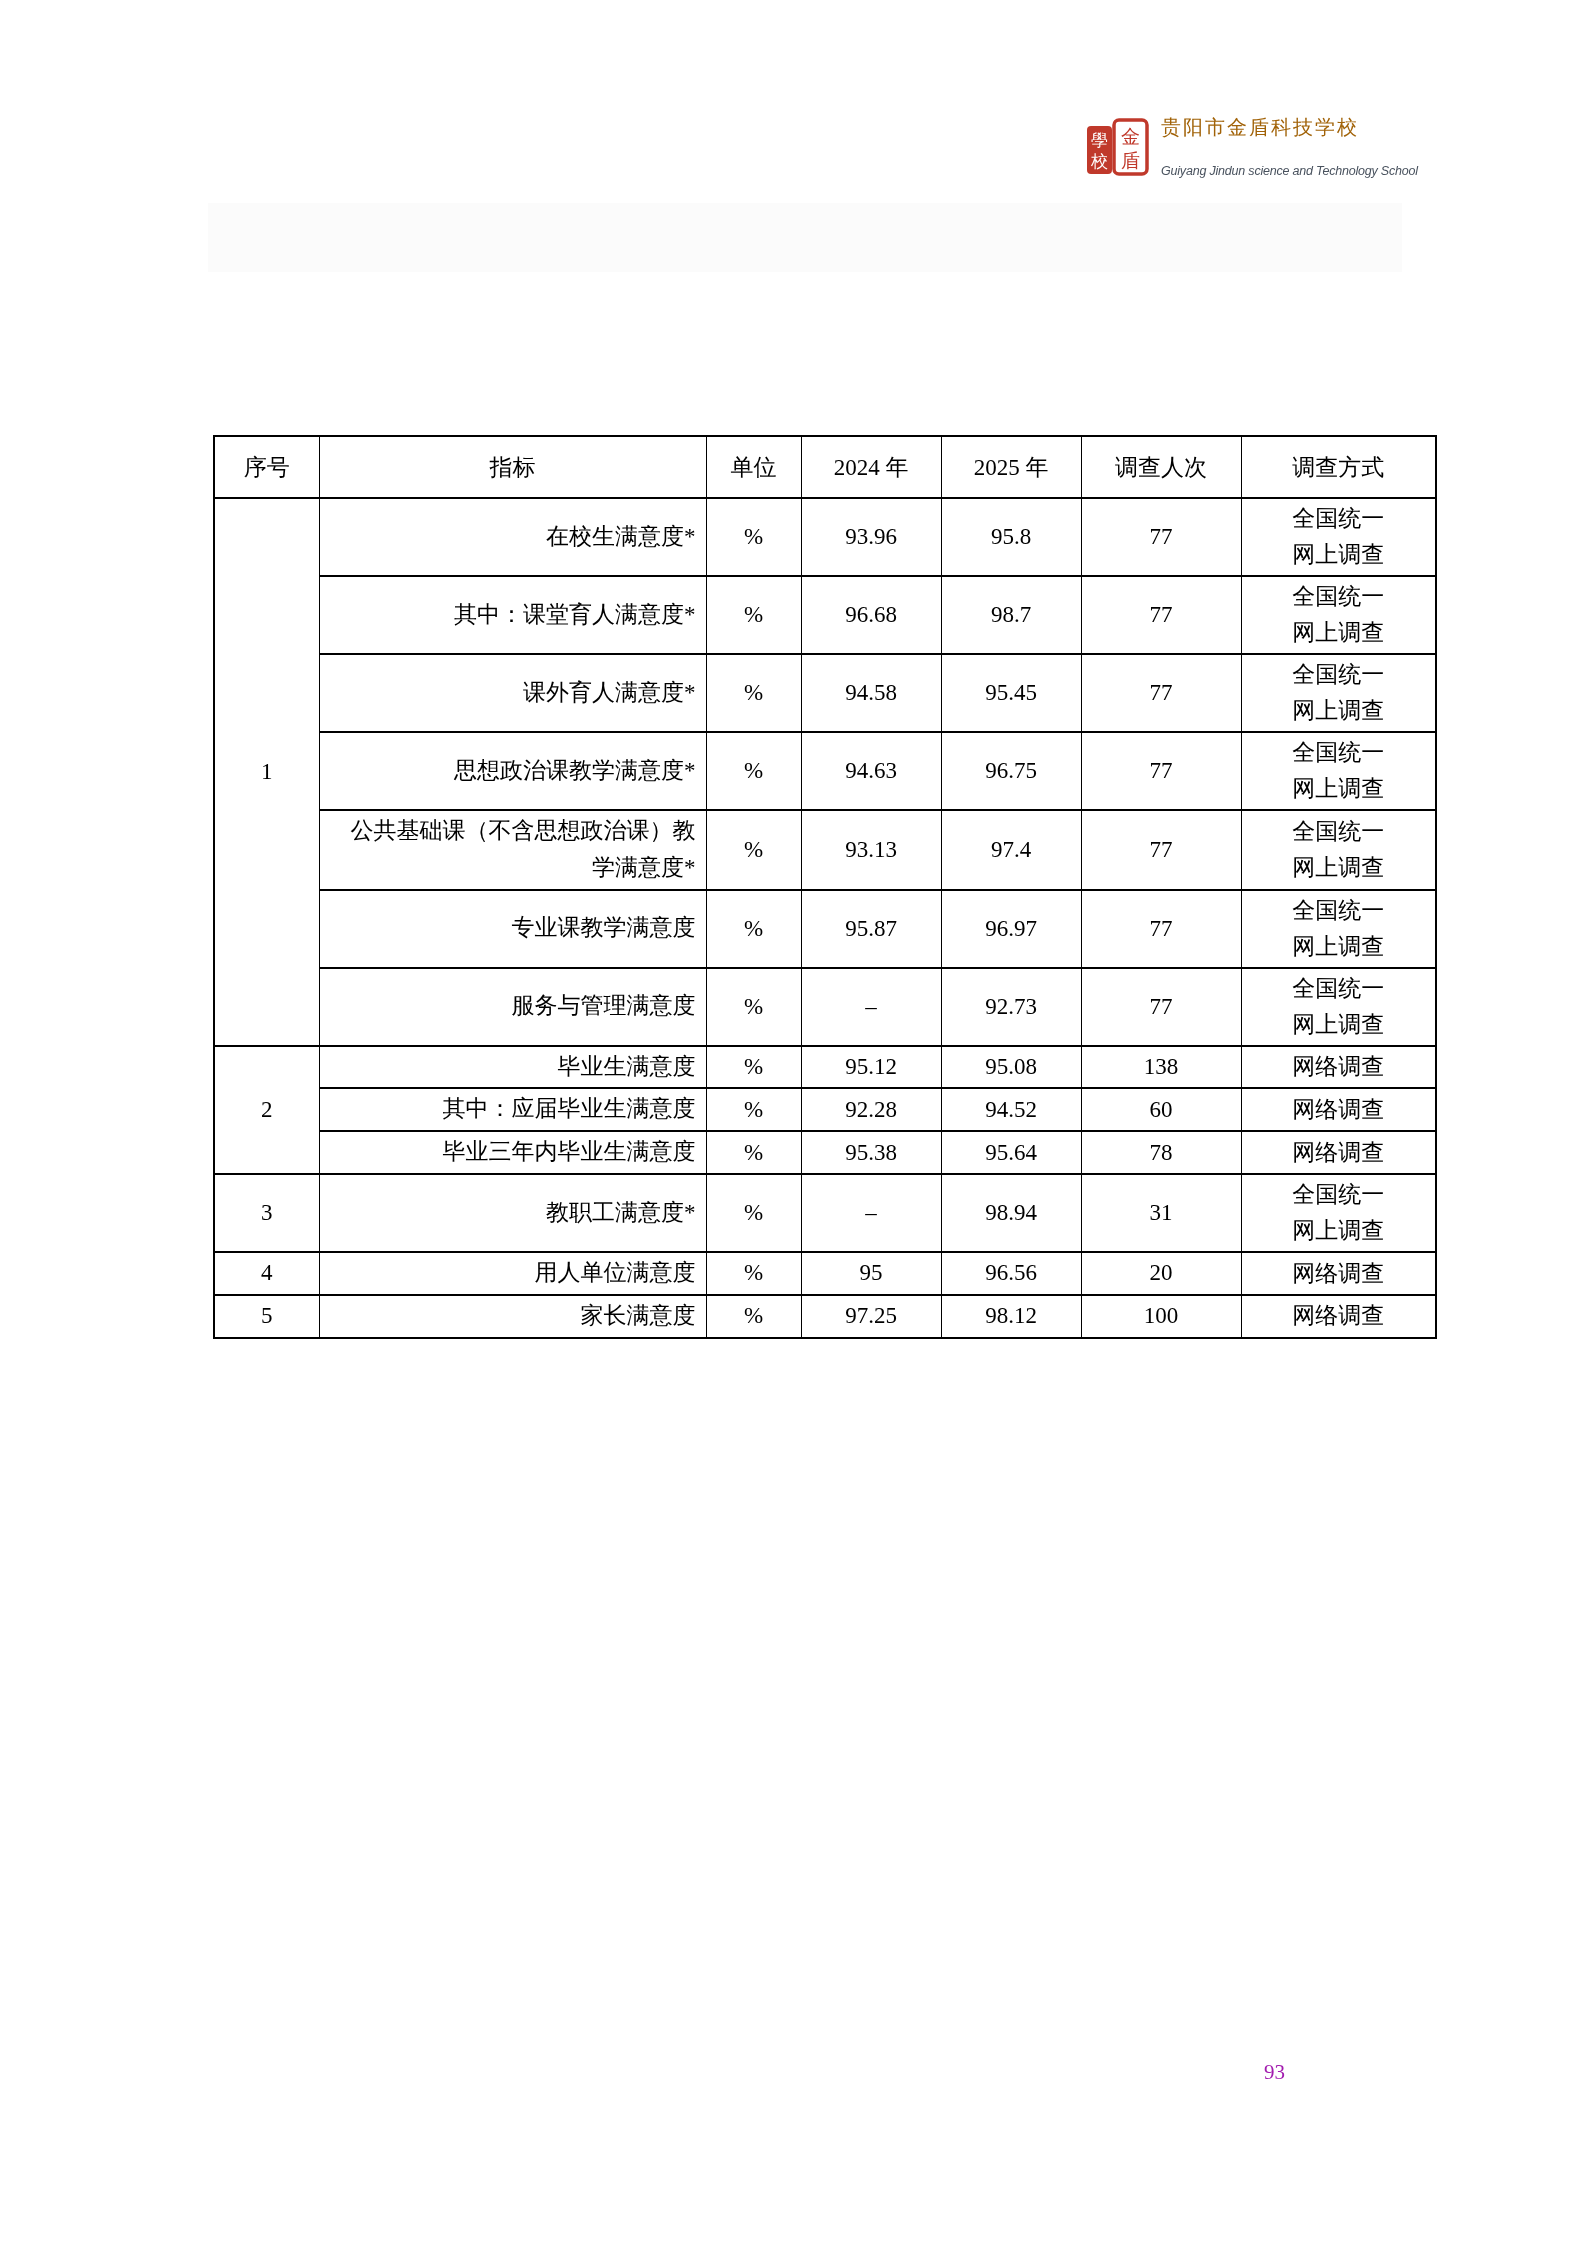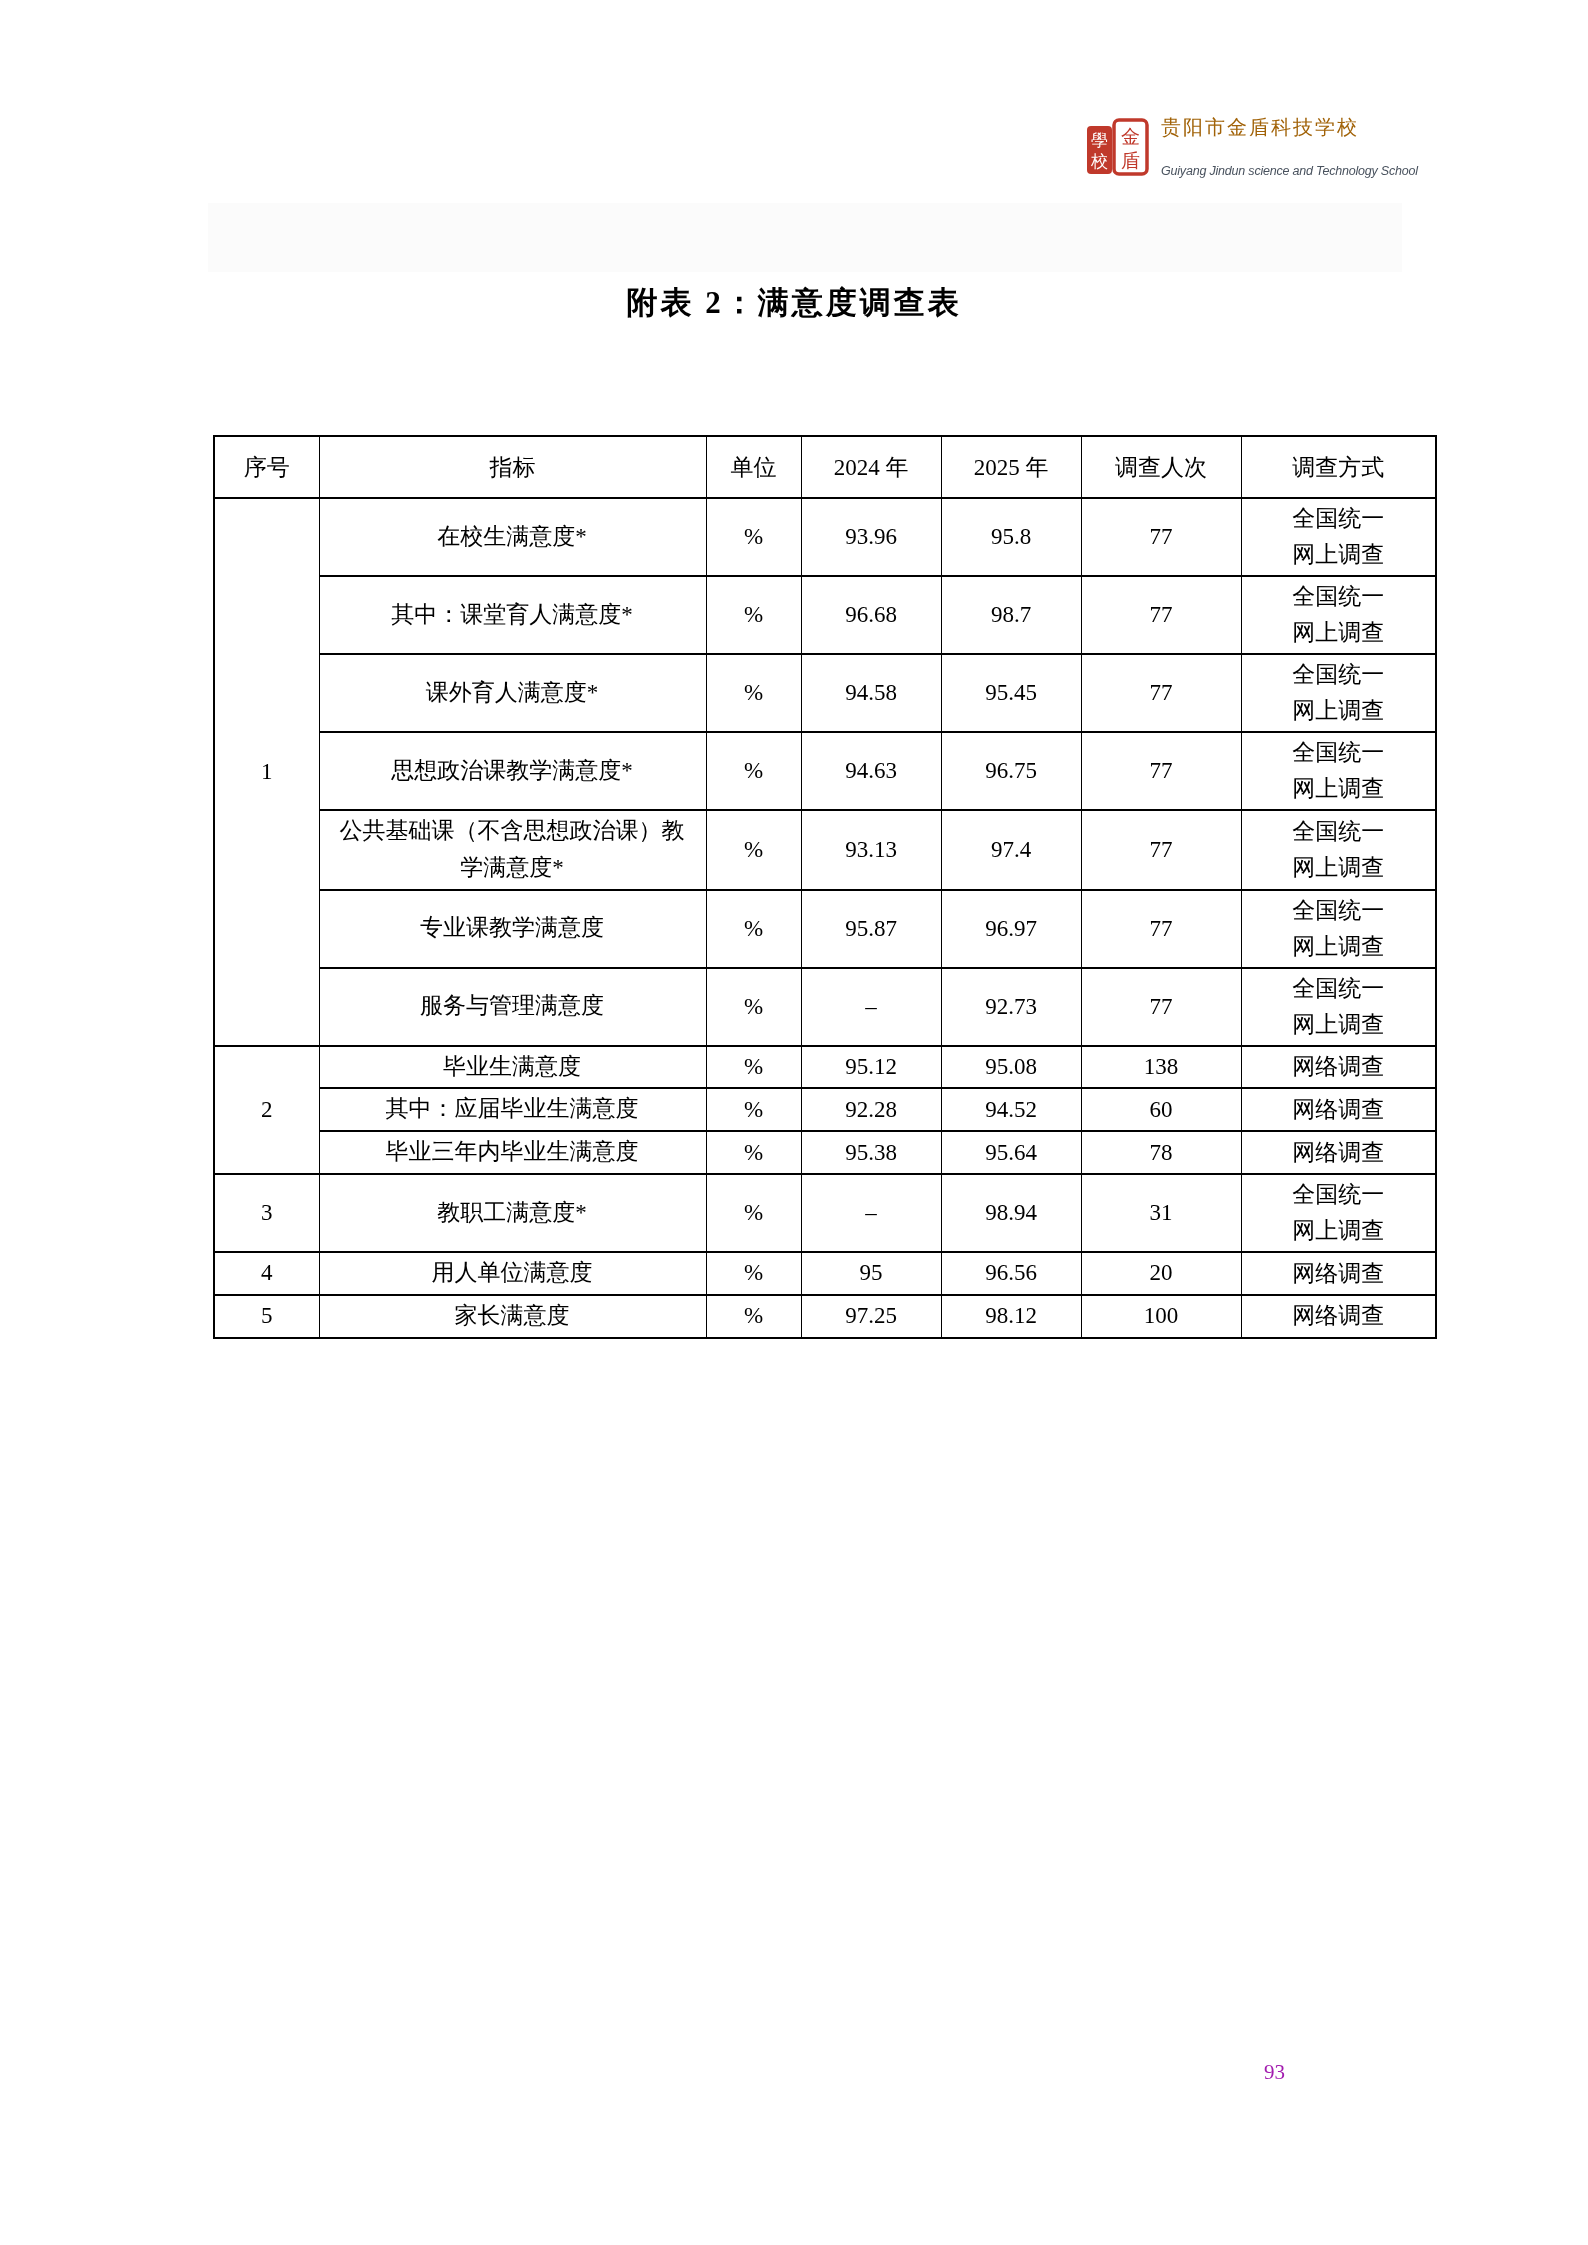--- a/index.html
+++ b/index.html
@@ -47,21 +47,21 @@
   .doc-table th, .doc-table td {
     border:1px solid #000;
     border-top-width:2px; border-bottom-width:2px;
     text-align:center; vertical-align:middle;
     padding:2px 4px; font-weight:normal;
     overflow:hidden;
   }
   .doc-table thead tr { height:62px;padding-left:20px; }
   tr.tall  { height:78px; }
   tr.short { height:38px; }
-  td.c-indicator { text-align:center; padding-left:9px; padding-right:10px; line-height:1.6; }
+  td.c-indicator { text-align:right; padding-left:9px; padding-right:10px; line-height:1.6; }
   td.c-method { white-space:pre-line; line-height:1.55; }
 
   
   .pageno { position:absolute; left:1264px; top:2060px; font-size:21px; color:#a21caf; }
 </style>
 </head>
 <body>
 
 <div class="page">
 
@@ -75,21 +75,20 @@
       <text x="45.5" y="57" font-size="19" fill="#c0392b" text-anchor="middle" font-family="serif">盾</text>
     </svg>
     <div class="logo-text">
       <div class="logo-cn">贵阳市金盾科技学校</div>
       <div class="logo-en">Guiyang Jindun science and Technology School</div>
     </div>
   </div>
 
   <div class="band"></div>
 
-  <h1 class="title">附表 2：满意度调查表</h1>
 
   <table class="doc-table">
     <colgroup>
       <col style="width:105px">
       <col style="width:387px">
       <col style="width:95px">
       <col style="width:140px">
       <col style="width:140px">
       <col style="width:160px">
       <col style="width:195px">

